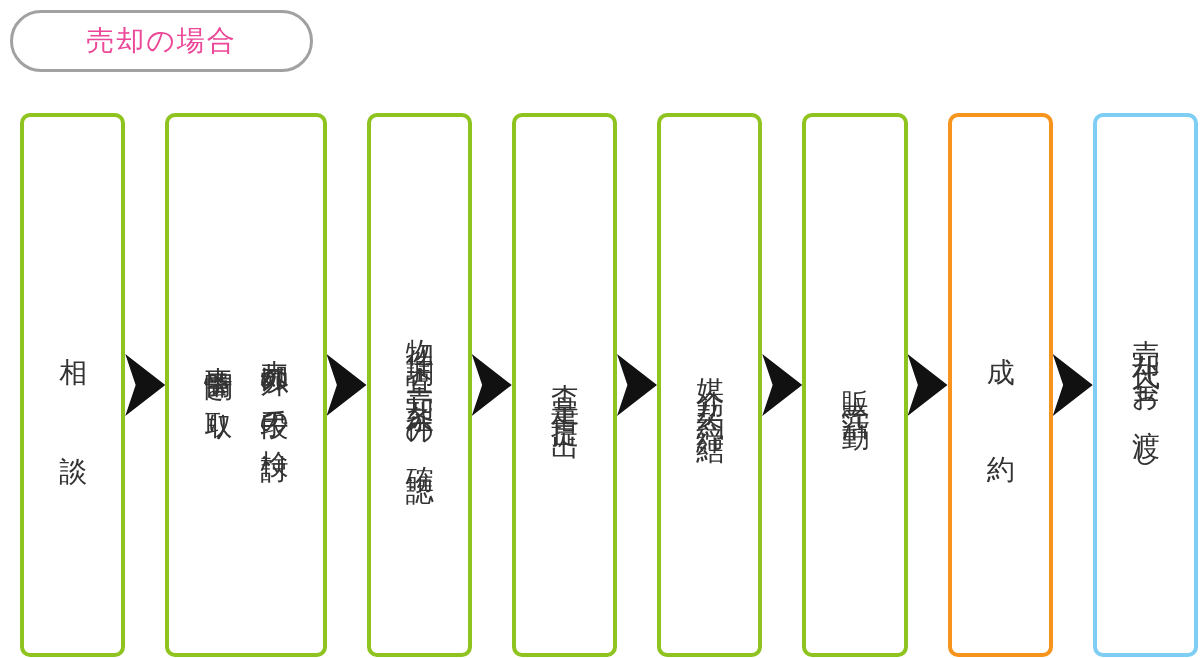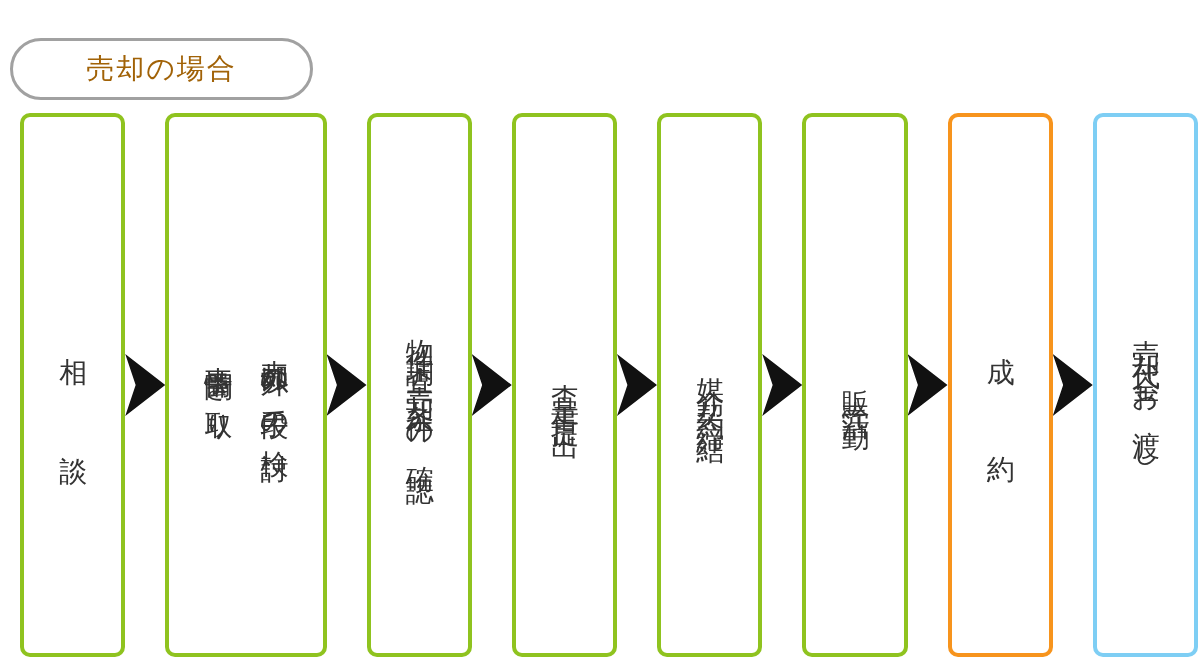--- a/index.html
+++ b/index.html
@@ -70,21 +70,21 @@
     align-self: center;
     background: #111111;
     clip-path: polygon(0% 0%, 100% 50%, 0% 100%, 26% 50%);
   }
 </style>
 </head>
 <body>
 
 <div class="page">
 
-  <div class="title-badge" style="border-color: rgb(161, 161, 161); color: #a16207; margin-top: 28px;">
+  <div class="title-badge" style="border-color: rgb(161, 161, 161); color: #ec4899;">
     <span>売却の場合</span>
   </div>
 
   <div class="flow">
       <div class="step" style="border-color: rgb(143, 195, 31);">
         <div class="step-text" style="color: rgb(51, 51, 51); letter-spacing: 3.5em; transform: translateY(1.75em);">相談</div>
       </div>
       <div class="arrow" style="background: rgb(17, 17, 17);"></div>
       <div class="step" style="border-color: rgb(143, 195, 31);">
         <div class="step-text" style="color: rgb(51, 51, 51); letter-spacing: 0.12em; transform: translateY(0.06em);">売却以外の手段の検討

